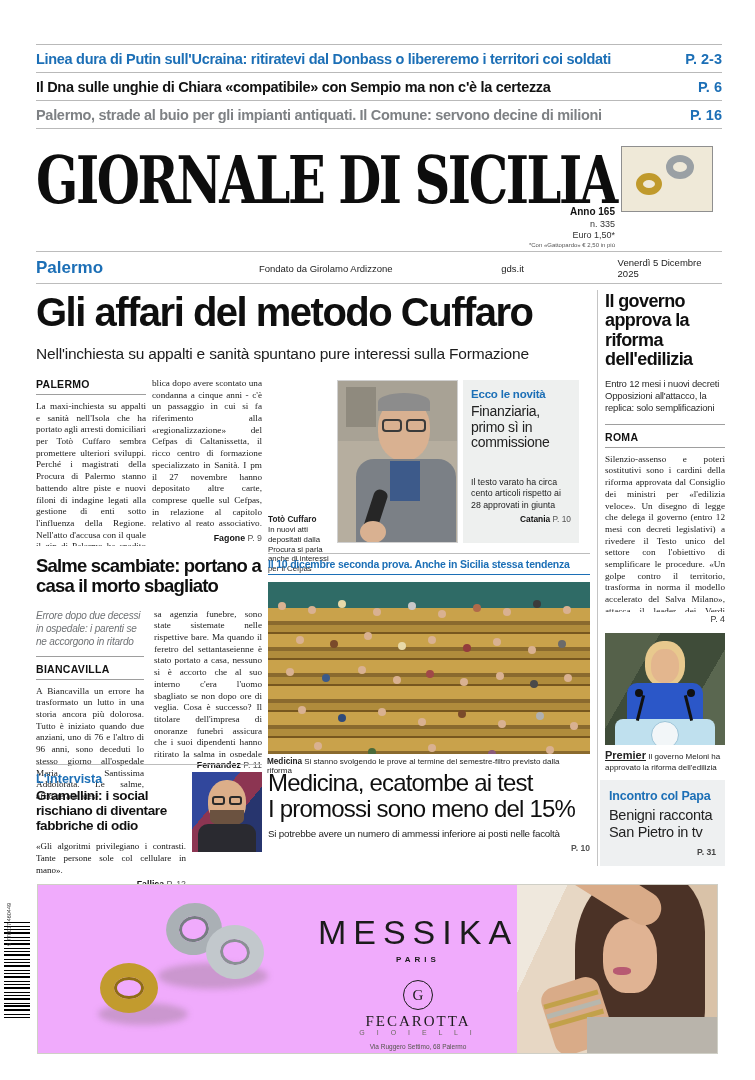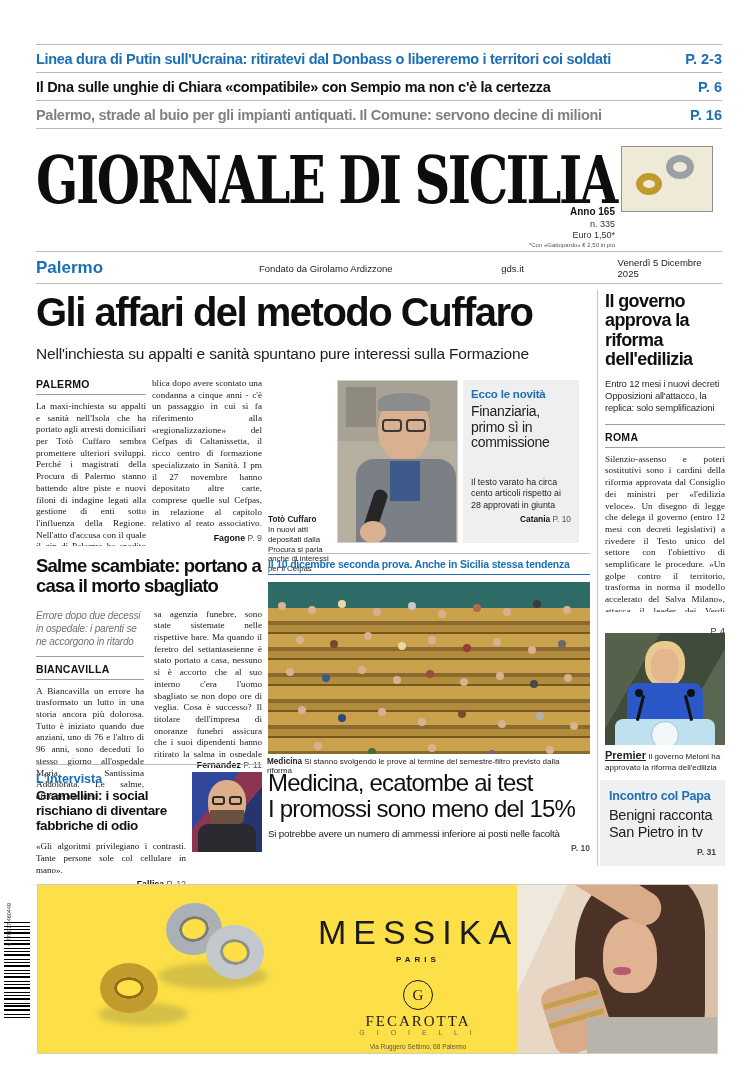--- a/index.html
+++ b/index.html
@@ -67,21 +67,21 @@
   .novita-box .t { font-size:14px; line-height:1.12; color:#222; margin-top:4px; letter-spacing:-0.3px;}
   .novita-box .x { font-size:8.8px; line-height:1.3; color:#222; margin-top:26px; }
   .novita-box .byline { font-size:8.4px; }
 
   
   .gov { position:absolute; left:605px; top:292px; width:120px; }
   .gov-hl { font-size:18px; font-weight:bold; line-height:1.08; letter-spacing:-0.6px; color:#0f0f0f; }
   .gov-dek { font-size:9.5px; line-height:1.3; color:#2a2a2a; margin-top:8px; letter-spacing:-0.2px;}
   .gov-kick { margin-top:9px; }
   .gov-body { margin-top:2px; height:158px; overflow:hidden; }
-  .gov-pg { text-align:right; font-size:8.8px; color:#333; margin-top:14px; }
+  .gov-pg { text-align:right; font-size:8.8px; color:#333; margin-top:2px; }
   .meloni-photo { position:absolute; left:605px; top:633px; width:120px; height:112px; background:#49573f; overflow:hidden; }
   .gov-cap { position:absolute; left:605px; top:749px; width:120px; font-size:8px; line-height:1.25; color:#222; }
   .gov-cap b { font-size:11px;text-decoration:underline; }
 
   .papa-box { position:absolute; left:600px; top:780px; width:125px; height:86px; background:#eef0f1; padding:9px 9px; }
   .papa-box .k { color:#1c6fb6; font-size:12.5px; font-weight:bold; letter-spacing:-0.2px;}
   .papa-box .t { font-size:14.5px; line-height:1.15; color:#222; margin-top:4px; letter-spacing:-0.3px;}
   .papa-box .p { text-align:right; font-size:8.6px; font-weight:bold; color:#444; margin-top:7px; }
 
   
@@ -107,21 +107,21 @@
   .interv-rule { position:absolute; left:36px; top:764px; width:226px; border-top:1px solid #bcbcbc; }
   .interv { position:absolute; left:36px; top:772px; width:140px; }
   .interv .k { color:#1c6fb6; font-size:12.5px; font-weight:bold; }
   .interv .hl { font-size:13.5px; font-weight:bold; line-height:1.12; letter-spacing:-0.4px; margin-top:2px; width:150px;}
   .interv .x { font-family:"Liberation Serif", serif; font-size:9px; line-height:1.3; text-align:justify; margin-top:8px; width:150px;}
   .interv .byline { width:150px; }
   .gram-photo { position:absolute; left:192px; top:772px; width:70px; height:80px; overflow:hidden;
       background:linear-gradient(130deg,#31479c 0 35%,#8c3552 35% 60%,#27356e 60% 100%); }
 
   
-  .ad { position:absolute; left:37px; top:884px; width:681px; height:170px; background:#fde047; border:1px solid #cfcfc6; overflow:hidden; }
+  .ad { position:absolute; left:37px; top:884px; width:681px; height:170px; background:#f0abfc; border:1px solid #cfcfc6; overflow:hidden; }
   .ad-brand { position:absolute; left:240px; top:28px; width:280px; text-align:center; font-size:34px; letter-spacing:7px; color:#1b1b1b; font-weight:normal; }
   .ad-brand-sub { position:absolute; left:240px; top:70px; width:280px; text-align:center; font-size:8px; letter-spacing:4px; color:#1b1b1b; font-weight:bold;}
   .ad-mono { position:absolute; left:365px; top:95px; width:30px; height:30px; border:1.5px solid #1b1b1b; border-radius:50%;
       text-align:center; line-height:28px; font-family:"Liberation Serif",serif; font-size:15px; color:#1b1b1b;}
   .ad-shop { position:absolute; left:240px; top:128px; width:280px; text-align:center; font-family:"Liberation Serif",serif;
       font-size:15px; letter-spacing:2px; color:#1b1b1b; }
   .ad-shop-sub { position:absolute; left:240px; top:144px; width:280px; text-align:center; font-size:7px; letter-spacing:5px; color:#6a6a5f; }
   .ad-addr { position:absolute; left:240px; top:158px; width:280px; text-align:center; font-size:6.5px; color:#55554d; }
   .ring { position:absolute; border-radius:50%; }
   .shadow { position:absolute; border-radius:50%; background:rgba(90,90,70,0.25); filter:blur(3px); }

